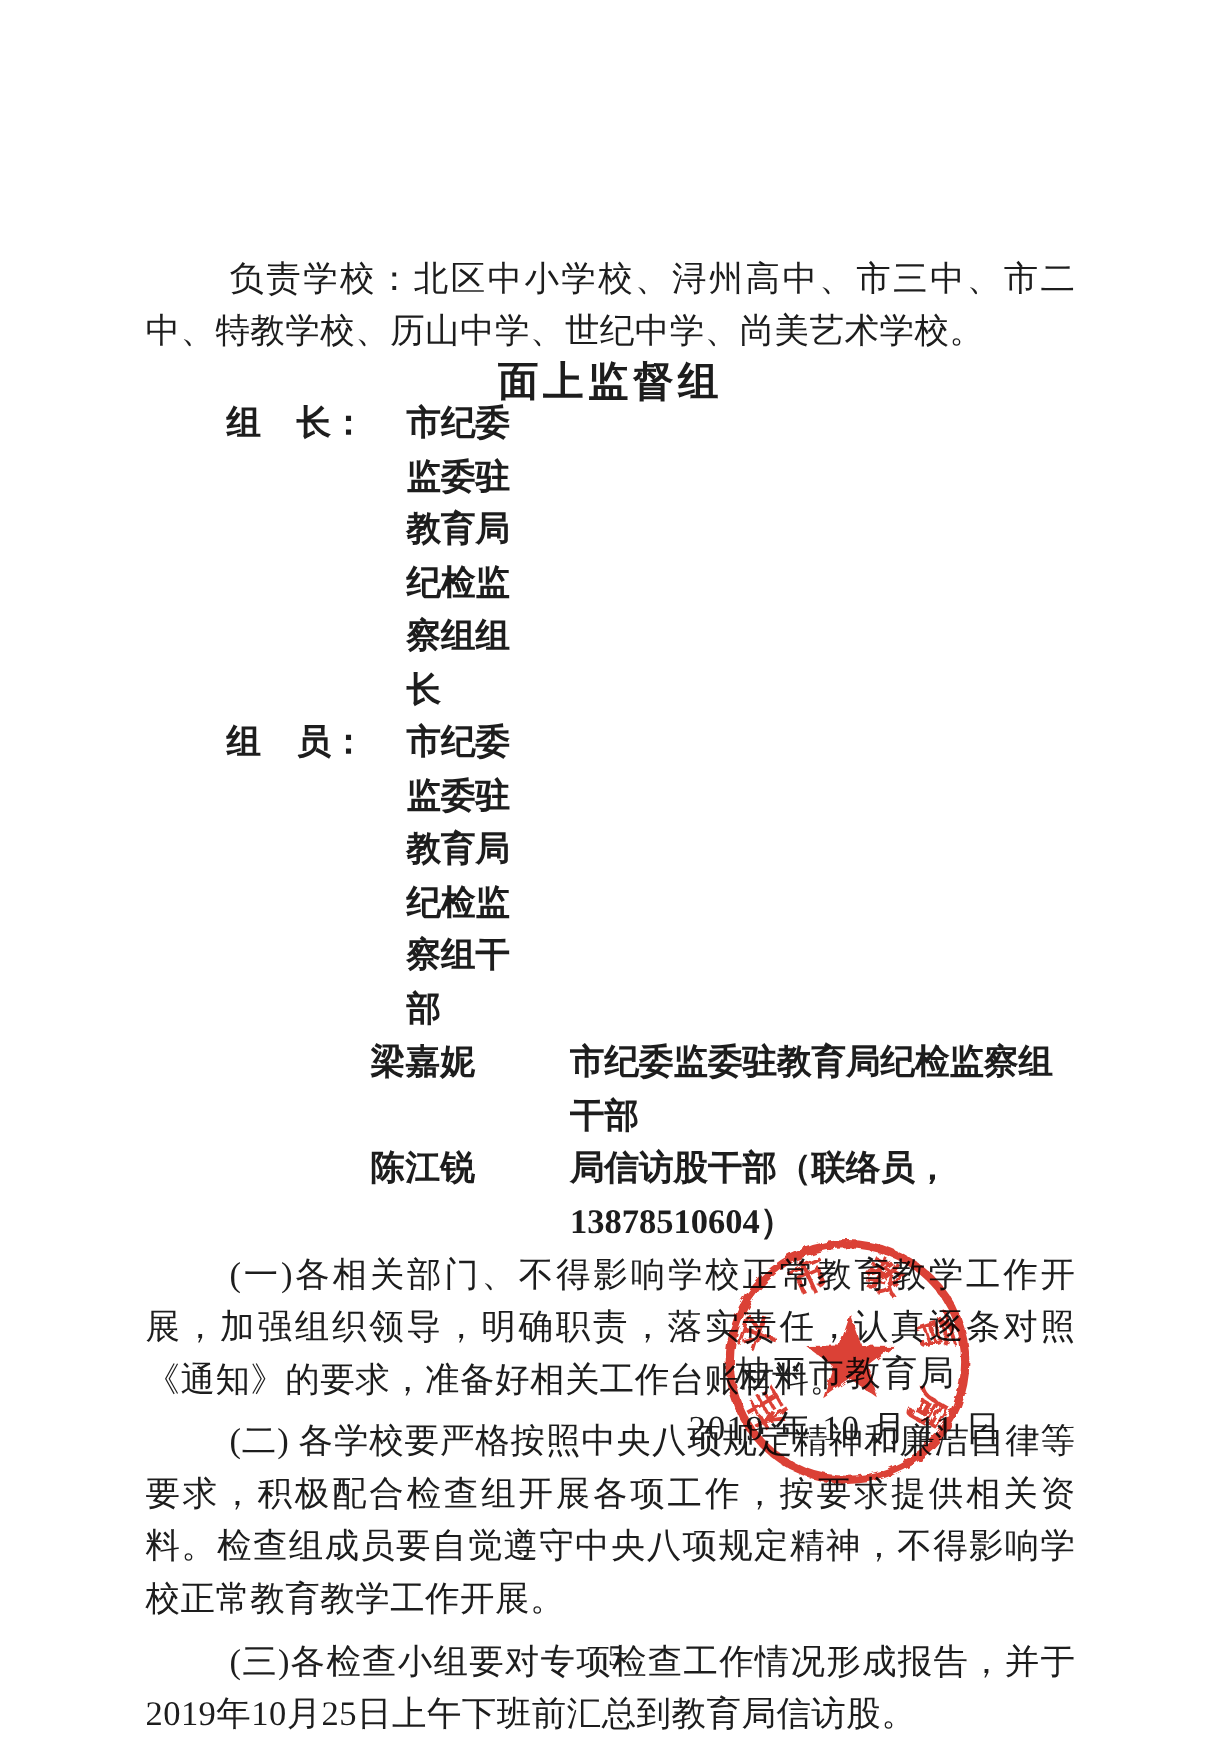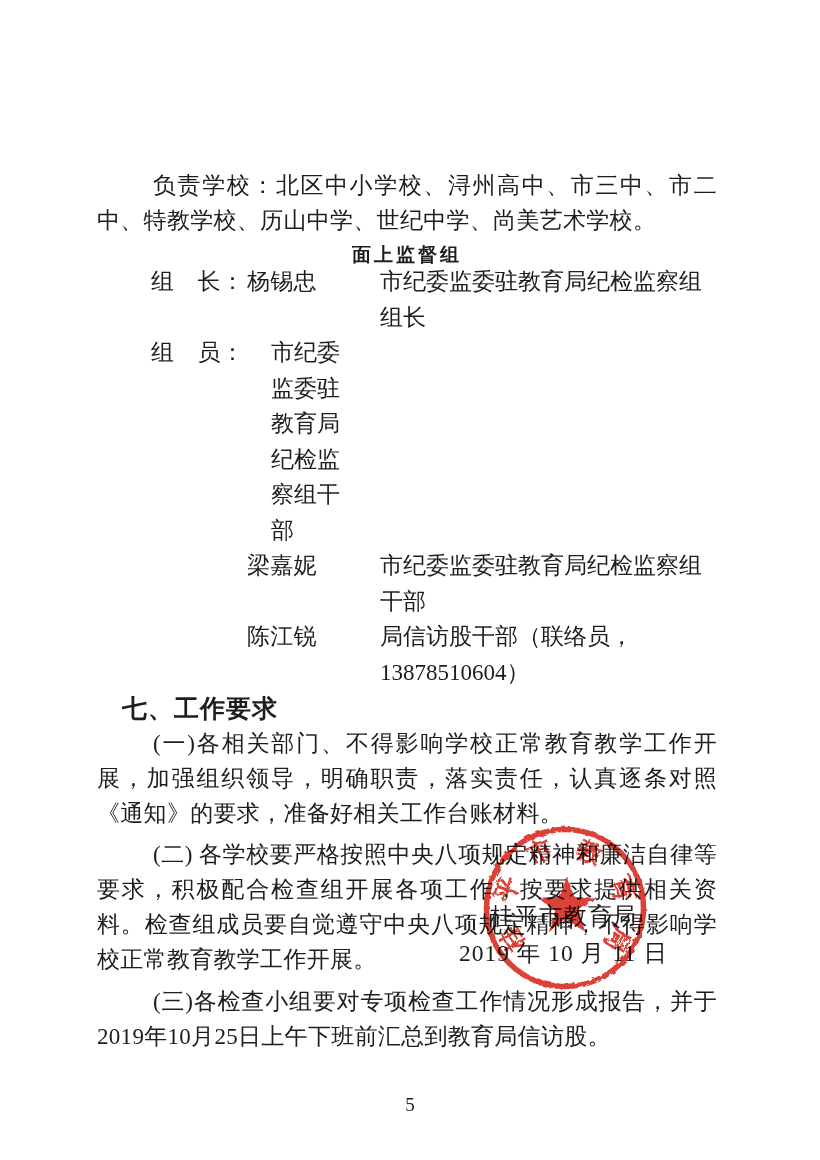--- a/index.html
+++ b/index.html
@@ -18,29 +18,30 @@
     font-size:23px;
     letter-spacing:0.3px;
   }
   .para{margin:0;line-height:35px;text-align:justify;}
   .para.intro{line-height:35px;}
   .indent{text-indent:56px;}
   .group-heading{
     margin:0;
     font-family:"Liberation Sans","DejaVu Sans",sans-serif;
     font-weight:700;
-    font-size:19px;line-height:33px;
+    font-size:27px;line-height:33px;
     text-align:center;
     letter-spacing:3px;
   }
   .roster{margin-top:-7px;padding-left:54px;}
   .roster-row{
     display:grid;
     grid-template-columns:96px 109px auto;
     line-height:35.5px;
+    font-weight:bold;
   }
   .roster-row .title{letter-spacing:0;margin-left:24px;}
   .section-heading{
     margin:0 0 0 25px;
     font-family:"Liberation Sans","DejaVu Sans",sans-serif;
     font-weight:700;
     font-size:25px;line-height:36px;
     letter-spacing:1px;
   }
   .p1{margin-top:0;}
@@ -84,40 +85,38 @@
 
   <div class="content">
 
     <p class="para intro indent">负责学校：北区中小学校、浔州高中、市三中、市二中、特教学校、历山中学、世纪中学、尚美艺术学校。</p>
 
     <h3 class="group-heading">面上监督组</h3>
 
     <div class="roster">
       <div class="roster-row">
         <span class="role">组　长：</span>
-        <span class="name">杨锡忠</span>
         <span class="title">市纪委监委驻教育局纪检监察组组长</span>
       </div>
       <div class="roster-row">
         <span class="role">组　员：</span>
         <span class="title">市纪委监委驻教育局纪检监察组干部</span>
       </div>
       <div class="roster-row">
         <span class="role"></span>
         <span class="name">梁嘉妮</span>
         <span class="title">市纪委监委驻教育局纪检监察组干部</span>
       </div>
       <div class="roster-row">
         <span class="role"></span>
         <span class="name">陈江锐</span>
         <span class="title">局信访股干部（联络员，13878510604）</span>
       </div>
     </div>
 
-    <h4 class="section-heading">七、工作要求</h4>
 
     <p class="para indent p1">(一)各相关部门、不得影响学校正常教育教学工作开展，加强组织领导，明确职责，落实责任，认真逐条对照《通知》的要求，准备好相关工作台账材料。</p>
 
     <p class="para indent p2">(二) 各学校要严格按照中央八项规定精神和廉洁自律等要求，积极配合检查组开展各项工作，按要求提供相关资料。检查组成员要自觉遵守中央八项规定精神，不得影响学校正常教育教学工作开展。</p>
 
     <p class="para indent p3">(三)各检查小组要对专项检查工作情况形成报告，并于2019年10月25日上午下班前汇总到教育局信访股。</p>
 
   </div>
 
   <div class="signature">

